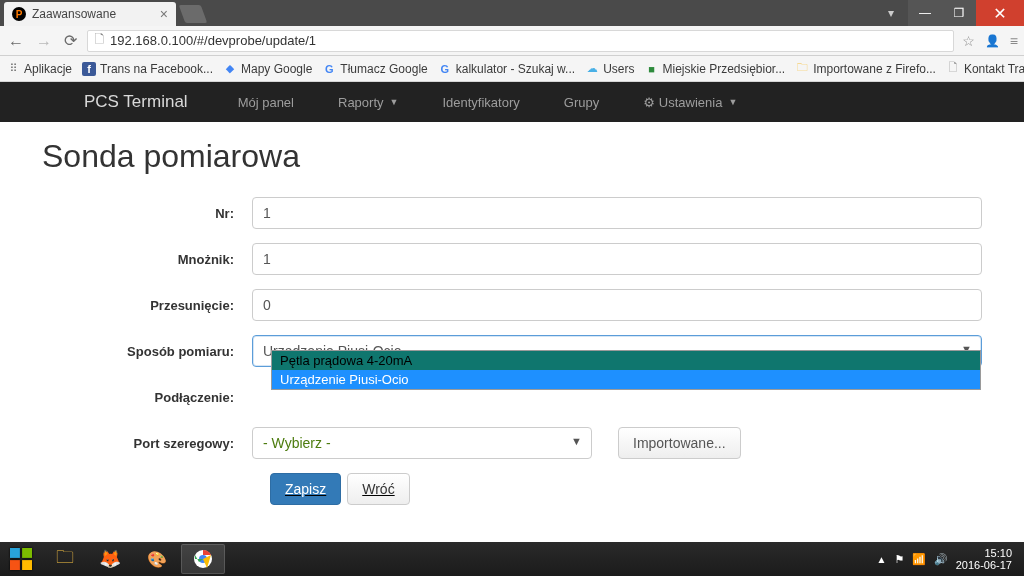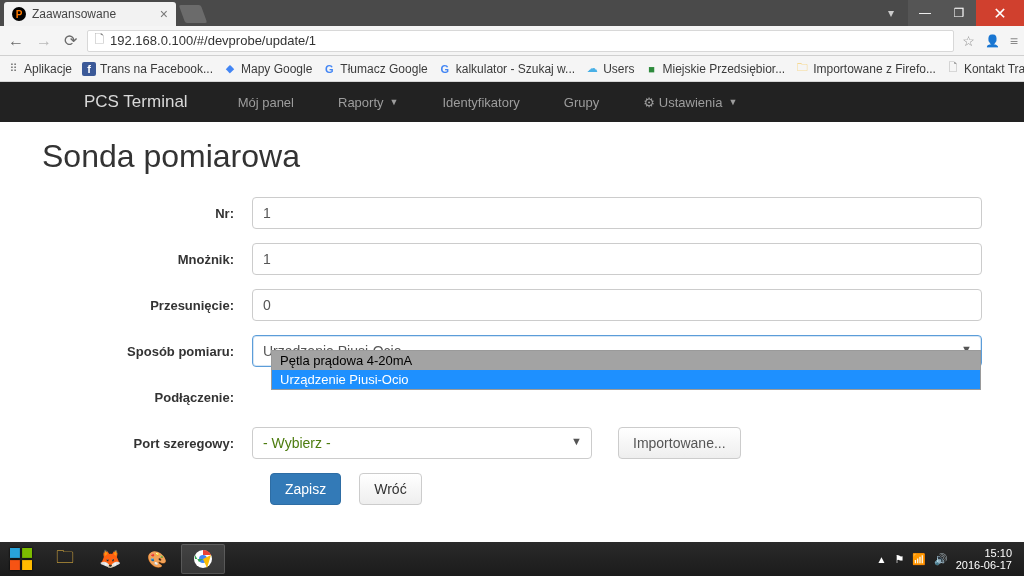--- a/index.html
+++ b/index.html
@@ -47,27 +47,27 @@
 
 .container { width: 940px; margin: 0 auto; padding-top: 16px; }
 h1 { font-size: 32px; font-weight: 400; color:#333; margin-bottom: 22px; }
 .form-row { display:flex; align-items:center; margin-bottom: 14px; }
 .form-label { width: 210px; text-align:right; padding-right:18px; font-size:13px; font-weight:700; color:#333; }
 .form-input { flex:1; height:32px; border:1px solid #ccc; border-radius:4px; padding:0 10px; font-size:14px; color:#555; background:#fff; }
 .form-input.small { flex:0 0 340px; }
 .select-wrap { position:relative; flex:1; }
 .select-wrap.opensel .form-input{ border:1px solid #5b9dd9; box-shadow:0 0 0 1px rgba(91,157,217,.25) inset; }
 .sel-caret { position:absolute; right:10px; top:8px; color:#555; font-size:11px;}
-.dropdown { position:absolute; left:228px; right:0; top:305px; width:709px; background:#a3a3a3; border:1px solid #9a9a9a; font-size:13px; }
+.dropdown { position:absolute; left:228px; right:0; top:305px; width:709px; background:#0f766e; border:1px solid #9a9a9a; font-size:13px; }
 .dropdown .opt { padding:2px 8px; color:#000; }
 .dropdown .opt.sel { background:#1e90ff; color:#fff; }
 .btn { height:32px; border-radius:4px; padding:0 14px; font-size:14px; border:1px solid #ccc; background:linear-gradient(#fff,#eee); color:#333; }
 .btn.adv { margin-left:26px; color:#555;}
 .btn.primary { background:#337ab7; border-color:#2e6da4; color:#fff; }
-.btn-row { margin-left:228px; display:flex; gap:18px; margin-top:4px;}
+.btn-row { margin-left:228px; display:flex; gap:6px; margin-top:4px;text-decoration:underline;}
 
 
 .taskbar { position:absolute; left:0; right:0; bottom:0; height:34px; background:linear-gradient(#2a2a2a,#1b1b1b); display:flex; align-items:center; padding:0 6px 0 0; }
 .start { width:42px; height:34px; display:flex;align-items:center;justify-content:center; }
 .start svg{filter:drop-shadow(0 0 1px #000);}
 .tb-item { width:44px; height:30px; margin:0 1px; display:flex;align-items:center;justify-content:center; border-radius:2px;}
 .tb-item.active{ background:rgba(255,255,255,.12); box-shadow:inset 0 0 0 1px rgba(255,255,255,.15);}
 .tray { margin-left:auto; display:flex; align-items:center; gap:8px; color:#fff; font-size:11px; padding-right:6px;}
 .tray .up{font-size:10px;}
 .clock { text-align:right; line-height:12px; font-size:11px; }

